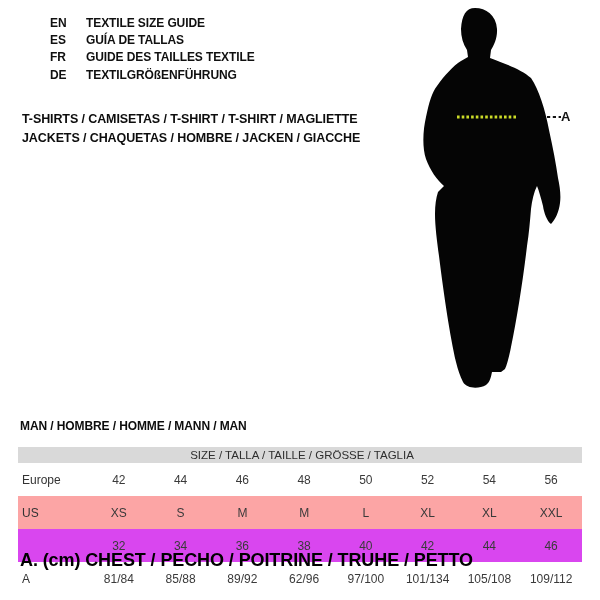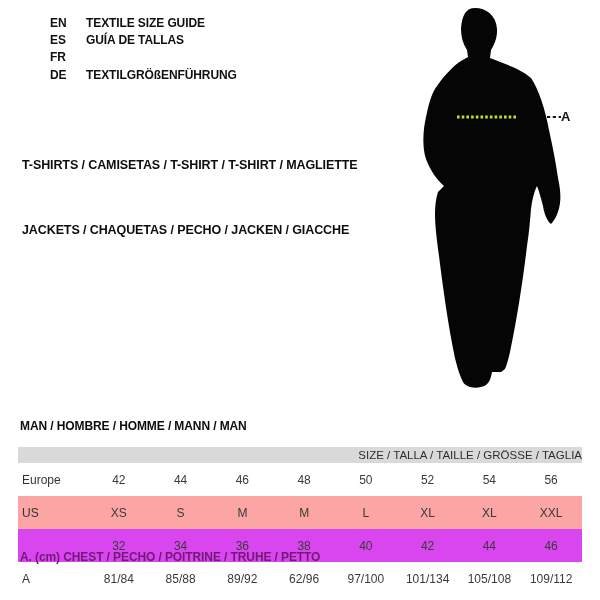--- a/index.html
+++ b/index.html
@@ -9,68 +9,69 @@
     font-family:"Liberation Sans", sans-serif; color:#111; overflow:hidden;
   }
 
   
   .lang-block { position:absolute; left:22px; top:15px; }
   .lang-row { display:flex; font-size:12px; font-weight:700; line-height:17.2px; letter-spacing:-0.1px; color:#101010;padding-left:28px; }
   .lang-code { width:36px; }
 
   
   .cat-block { position:absolute; left:22px; top:110px; }
-  .cat-line { font-size:12.5px; font-weight:700; line-height:19px; letter-spacing:-0.1px; color:#0d0d0d;margin-top:46px; }
+  .cat-line { font-size:12.5px; font-weight:700; line-height:19px; letter-spacing:-0.1px; color:#0d0d0d; }
 
   
   .figure-wrap { position:absolute; left:380px; top:0; width:220px; height:420px; }
   .measure-label { position:absolute; left:561px; top:109px; font-size:13px; font-weight:600; color:#141414; }
 
   
   .section-title { position:absolute; left:20px; top:419px; font-size:12px; font-weight:700; letter-spacing:-0.1px; color:#0d0d0d; }
 
   
   .size-table { position:absolute; left:18px; top:447px; width:564px; border-collapse:collapse; table-layout:fixed; }
   .size-table col.lbl-col { width:70px; }
   .size-table th, .size-table td { border:none; font-weight:400; }
   .size-table th {
-    height:16px; text-align:right; padding-left:4px; font-size:11.5px; color:#2e2e2e;
+    height:16px; text-align:center; padding-left:4px; font-size:11.5px; color:#2e2e2e;
   }
   .size-table td { height:33px; text-align:center; font-size:12px; color:#3a3a3a; vertical-align:middle; }
   .size-table td.lbl { text-align:left; padding-left:4px; color:#333; }
 
   
-  .footnote { position:absolute; left:20px; top:550px; font-size:12px; font-weight:700; letter-spacing:-0.1px; color:#701a75; }
+  .footnote { position:absolute; left:20px; top:550px; font-size:18px; font-weight:700; letter-spacing:-0.1px; color:#000000; }
 </style>
 </head>
 <body>
 
 <div class="page">
 
   <div class="lang-block">
     <div class="lang-row">
       <span class="lang-code">EN</span>
       <span class="lang-label">TEXTILE SIZE GUIDE</span>
     </div>
     <div class="lang-row">
       <span class="lang-code">ES</span>
       <span class="lang-label">GUÍA DE TALLAS</span>
     </div>
     <div class="lang-row">
       <span class="lang-code">FR</span>
+      <span class="lang-label">GUIDE DES TAILLES TEXTILE</span>
     </div>
     <div class="lang-row">
       <span class="lang-code">DE</span>
       <span class="lang-label">TEXTILGRÖßENFÜHRUNG</span>
     </div>
   </div>
 
   <div class="cat-block">
     <div class="cat-line">T-SHIRTS / CAMISETAS / T-SHIRT / T-SHIRT / MAGLIETTE</div>
-    <div class="cat-line">JACKETS / CHAQUETAS / PECHO / JACKEN / GIACCHE</div>
+    <div class="cat-line">JACKETS / CHAQUETAS / HOMBRE / JACKEN / GIACCHE</div>
   </div>
 
   <div class="figure-wrap">
     <svg width="220" height="420" viewBox="0 0 220 420">
       <path d="M 95 8
            C 106 8 116 15 117 29
            C 117.5 38 114 45 111 50
            L 110 58
            C 123 63 141 69 151 78
            C 159 90 165 109 169 130

